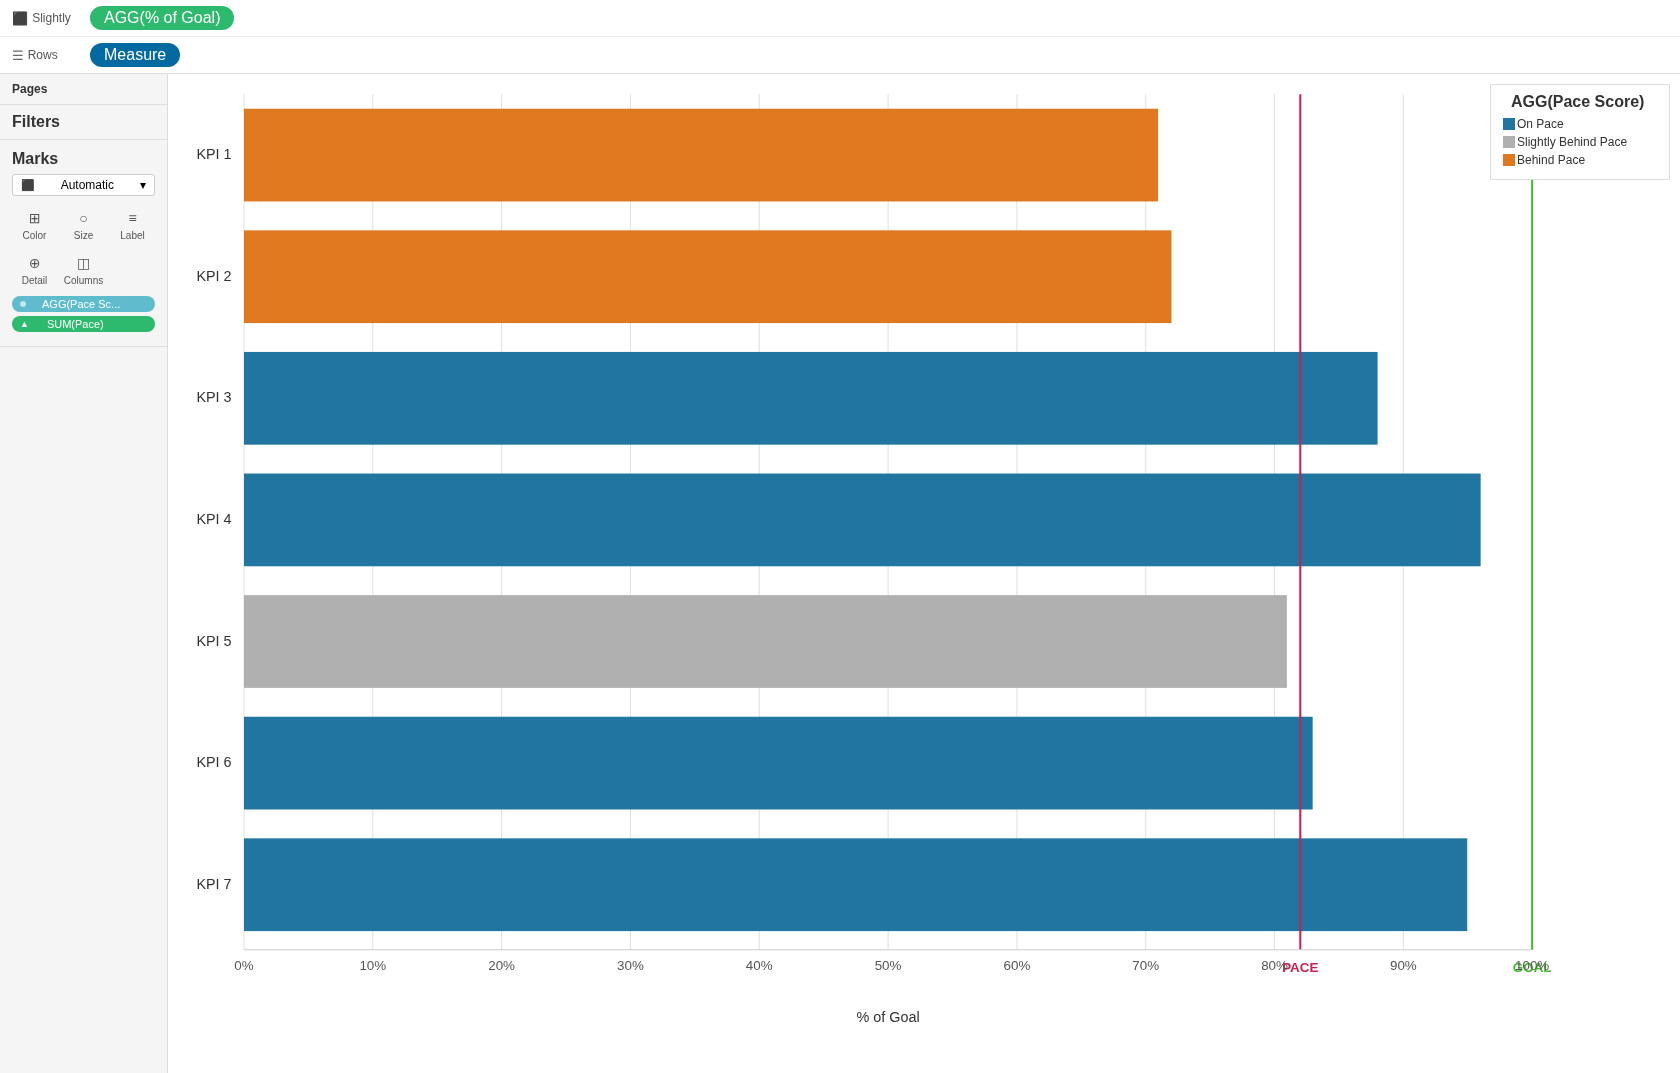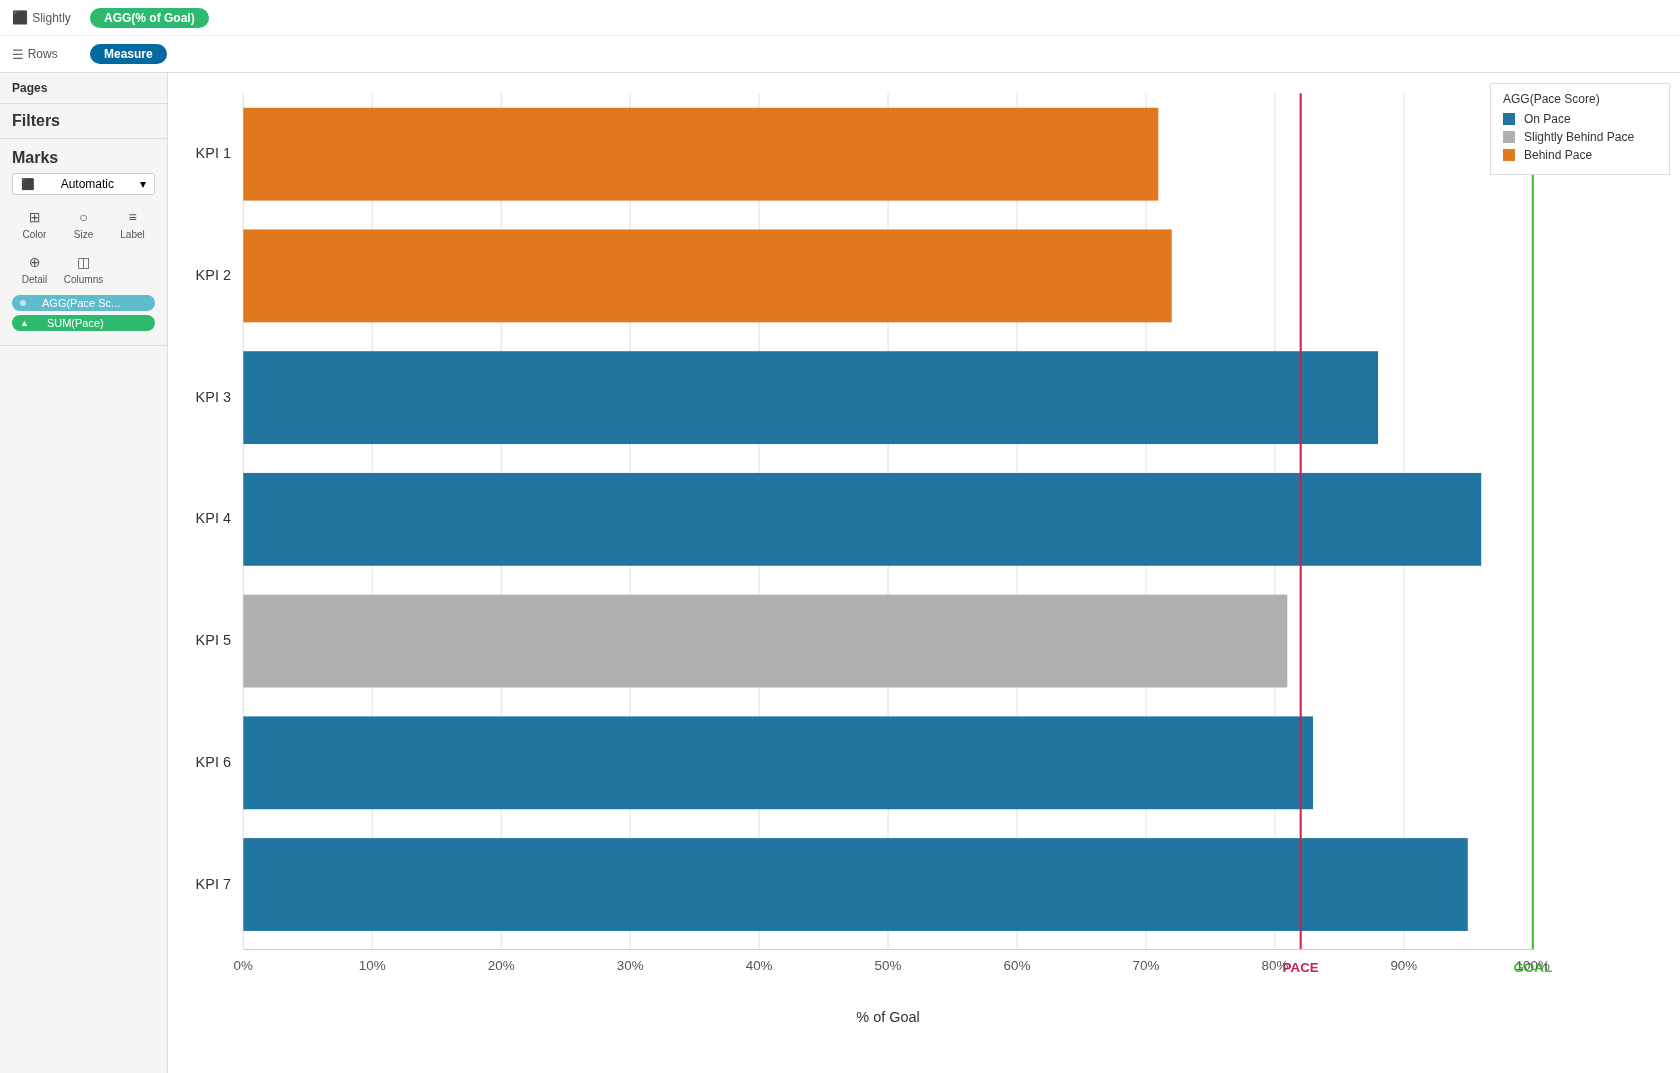--- a/index.html
+++ b/index.html
@@ -35,22 +35,22 @@
       color: #555;
       font-size: 12px;
       min-width: 70px;
       display: flex;
       align-items: center;
       gap: 4px;
     }
     .pill {
       border-radius: 20px;
       padding: 3px 14px;
-      font-size: 12px;
-      font-weight: 700;
+      font-size: 16px;
+      font-weight: 400;
       color: #fff;
       display: inline-block;
     }
     .pill-green { background: #2dba6e; }
     .pill-teal { background: #0369a1; }
 
     
     .main-layout {
       display: flex;
       flex: 1;
@@ -153,29 +153,30 @@
     .legend {
       position: absolute;
       top: 10px;
       right: 10px;
       background: #fff;
       border: 1px solid #ddd;
       padding: 8px 12px;
       min-width: 180px;
     }
     .legend-title {
-      font-size: 12px;
-      font-weight: 400;
+      font-size: 16px;
+      font-weight: 700;
       margin-bottom: 6px;
       color: #333;
+      margin-left: 8px;
     }
     .legend-item {
       display: flex;
       align-items: center;
-      gap: 9px;
+      gap: 2px;
       margin-bottom: 4px;
       font-size: 12px;
       color: #333;
     }
     .legend-swatch {
       width: 12px;
       height: 12px;
       flex-shrink: 0;
     }
     .swatch-blue { background: #2076a0; }

